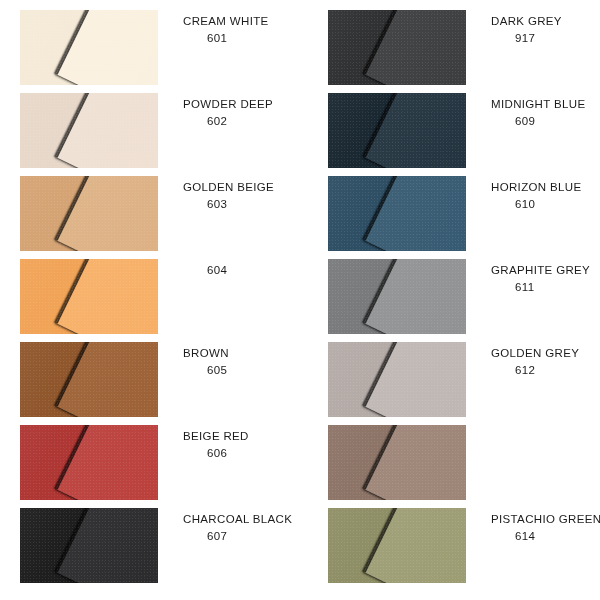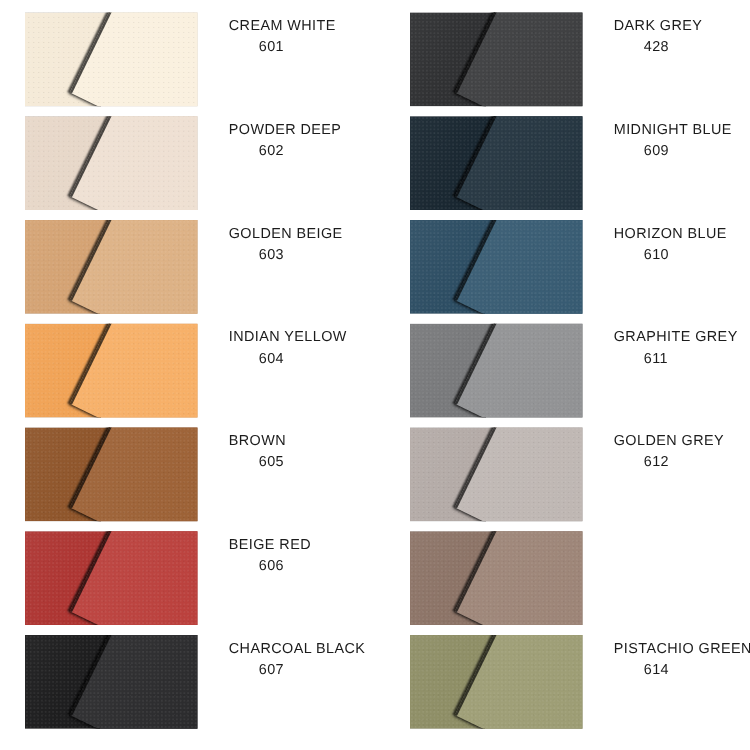--- a/index.html
+++ b/index.html
@@ -188,21 +188,20 @@
 
     <div class="swatch-row">
       <div class="tile" style="--c-base:#f1a254;--c-top:#f7ad62;">
         <div class="sheet-bottom"></div>
         <div class="sheet-top"></div>
         <div class="edge-steep"></div>
 
         <div class="grain"></div>
       </div>
       <div class="caption">
-        <div class="name">INDIAN YELLOW</div>
         <div class="code">604</div>
       </div>
     </div>
 
     <div class="swatch-row">
       <div class="tile" style="--c-base:#8e5429;--c-top:#9a5d30;">
         <div class="sheet-bottom"></div>
         <div class="sheet-top"></div>
         <div class="edge-steep"></div>
 
@@ -249,21 +248,21 @@
     <div class="swatch-row">
       <div class="tile" style="--c-base:#2d2e30;--c-top:#37383a;">
         <div class="sheet-bottom"></div>
         <div class="sheet-top"></div>
         <div class="edge-steep"></div>
 
         <div class="grain"></div>
       </div>
       <div class="caption">
         <div class="name">DARK GREY</div>
-        <div class="code">428</div>
+        <div class="code">917</div>
       </div>
     </div>
 
     <div class="swatch-row">
       <div class="tile" style="--c-base:#17252f;--c-top:#1d2e3a;">
         <div class="sheet-bottom"></div>
         <div class="sheet-top"></div>
         <div class="edge-steep"></div>
 
         <div class="grain"></div>

